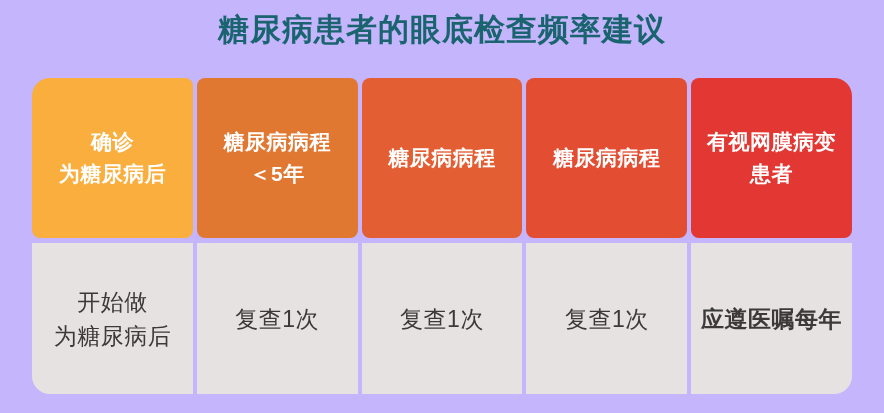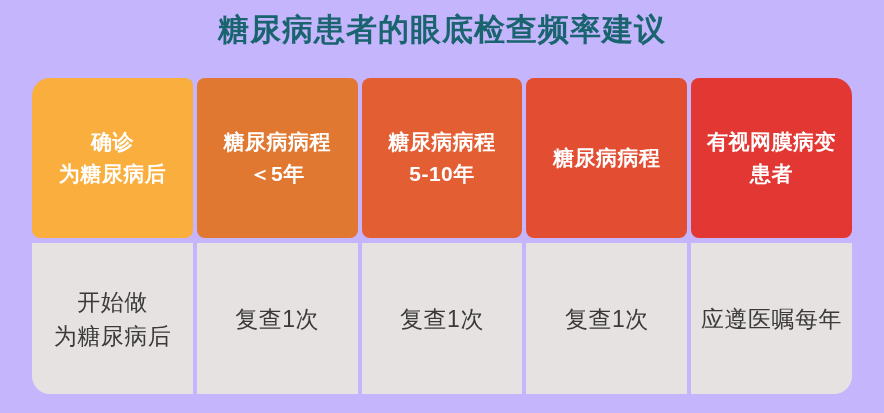--- a/index.html
+++ b/index.html
@@ -87,21 +87,21 @@
     letter-spacing: 0.5px;
   }
   .body-cell .line {
     display: block;
     white-space: nowrap;
   }
   
   .header-row .cell:first-child { border-top-left-radius: 18px; }
   .header-row .cell:last-child  { border-top-right-radius: 18px; align-items: center; }
   .body-row .cell:first-child   { border-bottom-left-radius: 18px; }
-  .body-row .cell:last-child    { border-bottom-right-radius: 18px; }
+  .body-row .cell:last-child    { border-bottom-right-radius: 18px; font-weight: bold; }
 </style>
 </head>
 <body style="background: rgb(255, 255, 255);">
 
 <div class="page">
 
   <div class="title">糖尿病患者的眼底检查频率建议</div>
 
   <div class="table">
 
@@ -112,21 +112,20 @@
         <span class="line">为糖尿病后</span>
       </div>
 
       <div class="cell header-cell" style="background: rgb(224, 120, 49);">
         <span class="line">糖尿病病程</span>
         <span class="line">＜5年</span>
       </div>
 
       <div class="cell header-cell" style="background: rgb(228, 94, 51);">
         <span class="line">糖尿病病程</span>
-        <span class="line">5-10年</span>
       </div>
 
       <div class="cell header-cell" style="background: rgb(227, 78, 51);">
         <span class="line">糖尿病病程</span>
       </div>
 
       <div class="cell header-cell" style="background: rgb(226, 55, 50);">
         <span class="line">有视网膜病变</span>
         <span class="line">患者</span>
       </div>

